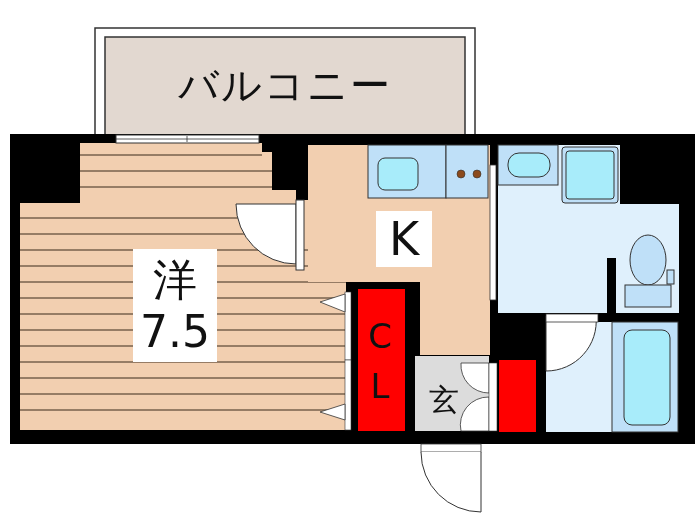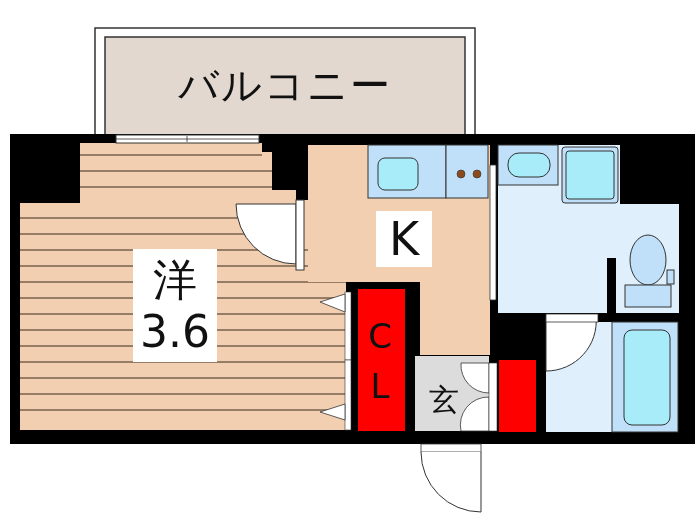--- a/index.html
+++ b/index.html
@@ -107,21 +107,21 @@
   <g>
     <rect x="421" y="444" width="60" height="8" fill="#fff" stroke="#333" stroke-width="0.8"></rect>
     <path d="M 421 452 A 60 60 0 0 0 481 512 L 481 452" fill="#fff" stroke="#333" stroke-width="1"></path>
   </g>
 </svg>
 
 <div class="balcony-label">バルコニー</div>
 
 <div class="room-label">
   <span>洋</span>
-  <span>3.6</span>
+  <span>7.5</span>
 </div>
 
 <div class="k-label">K</div>
 
 <div class="cl-label">
   <span>C</span>
   <span>L</span>
 </div>
 
 <div class="genkan-label">玄</div>

